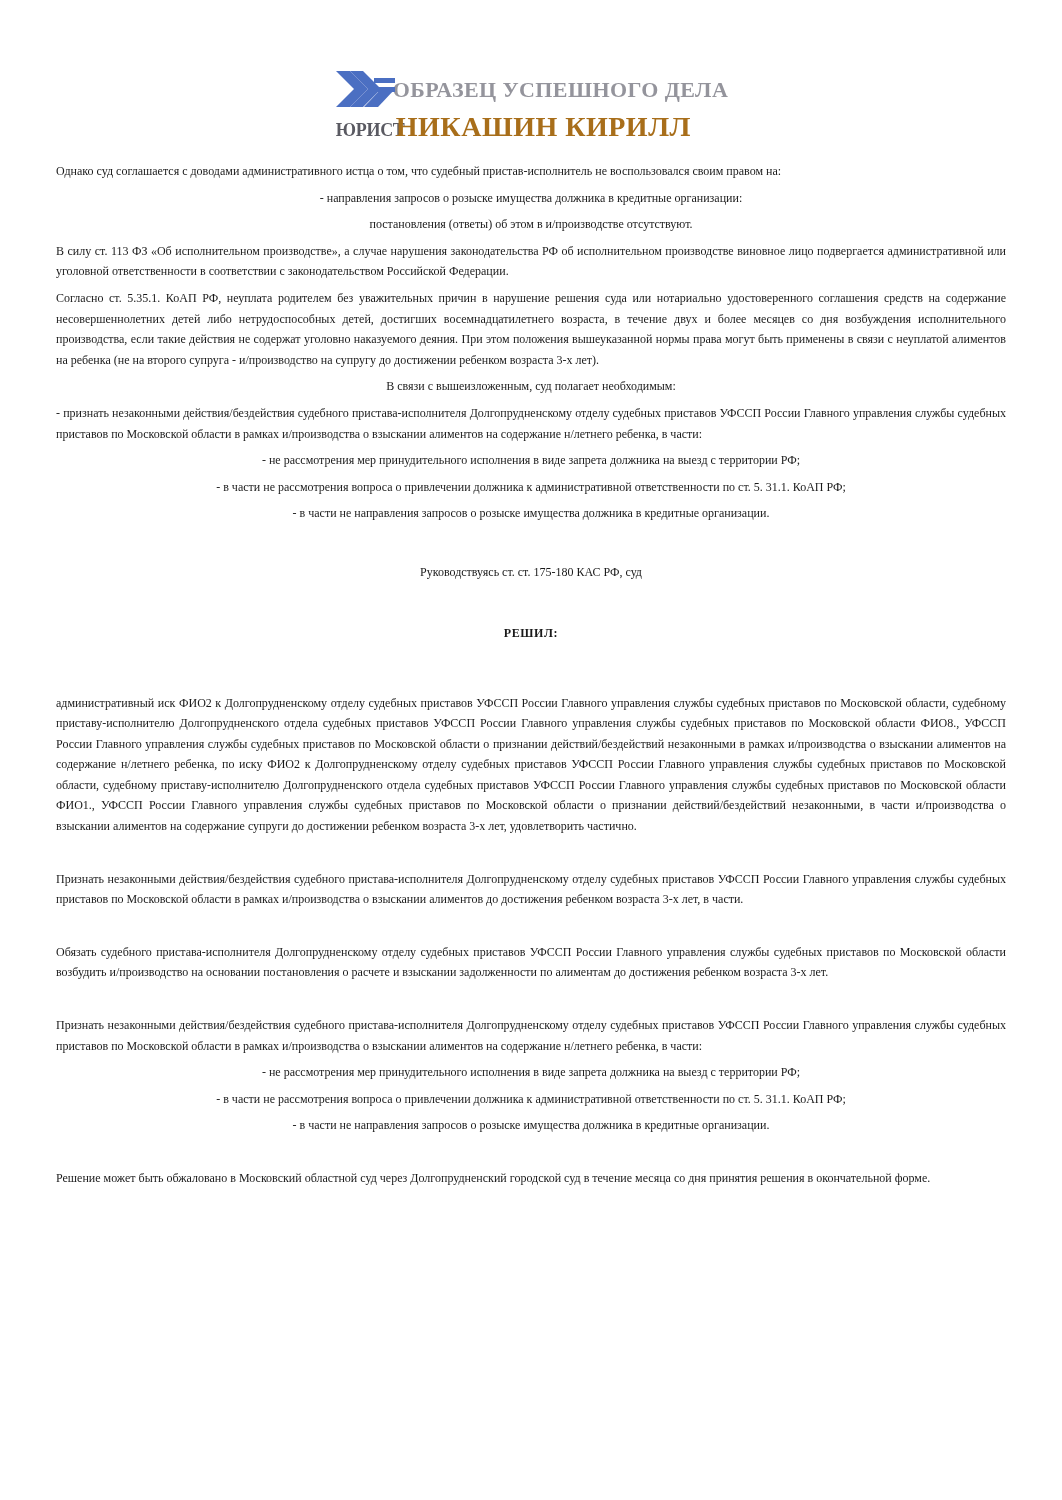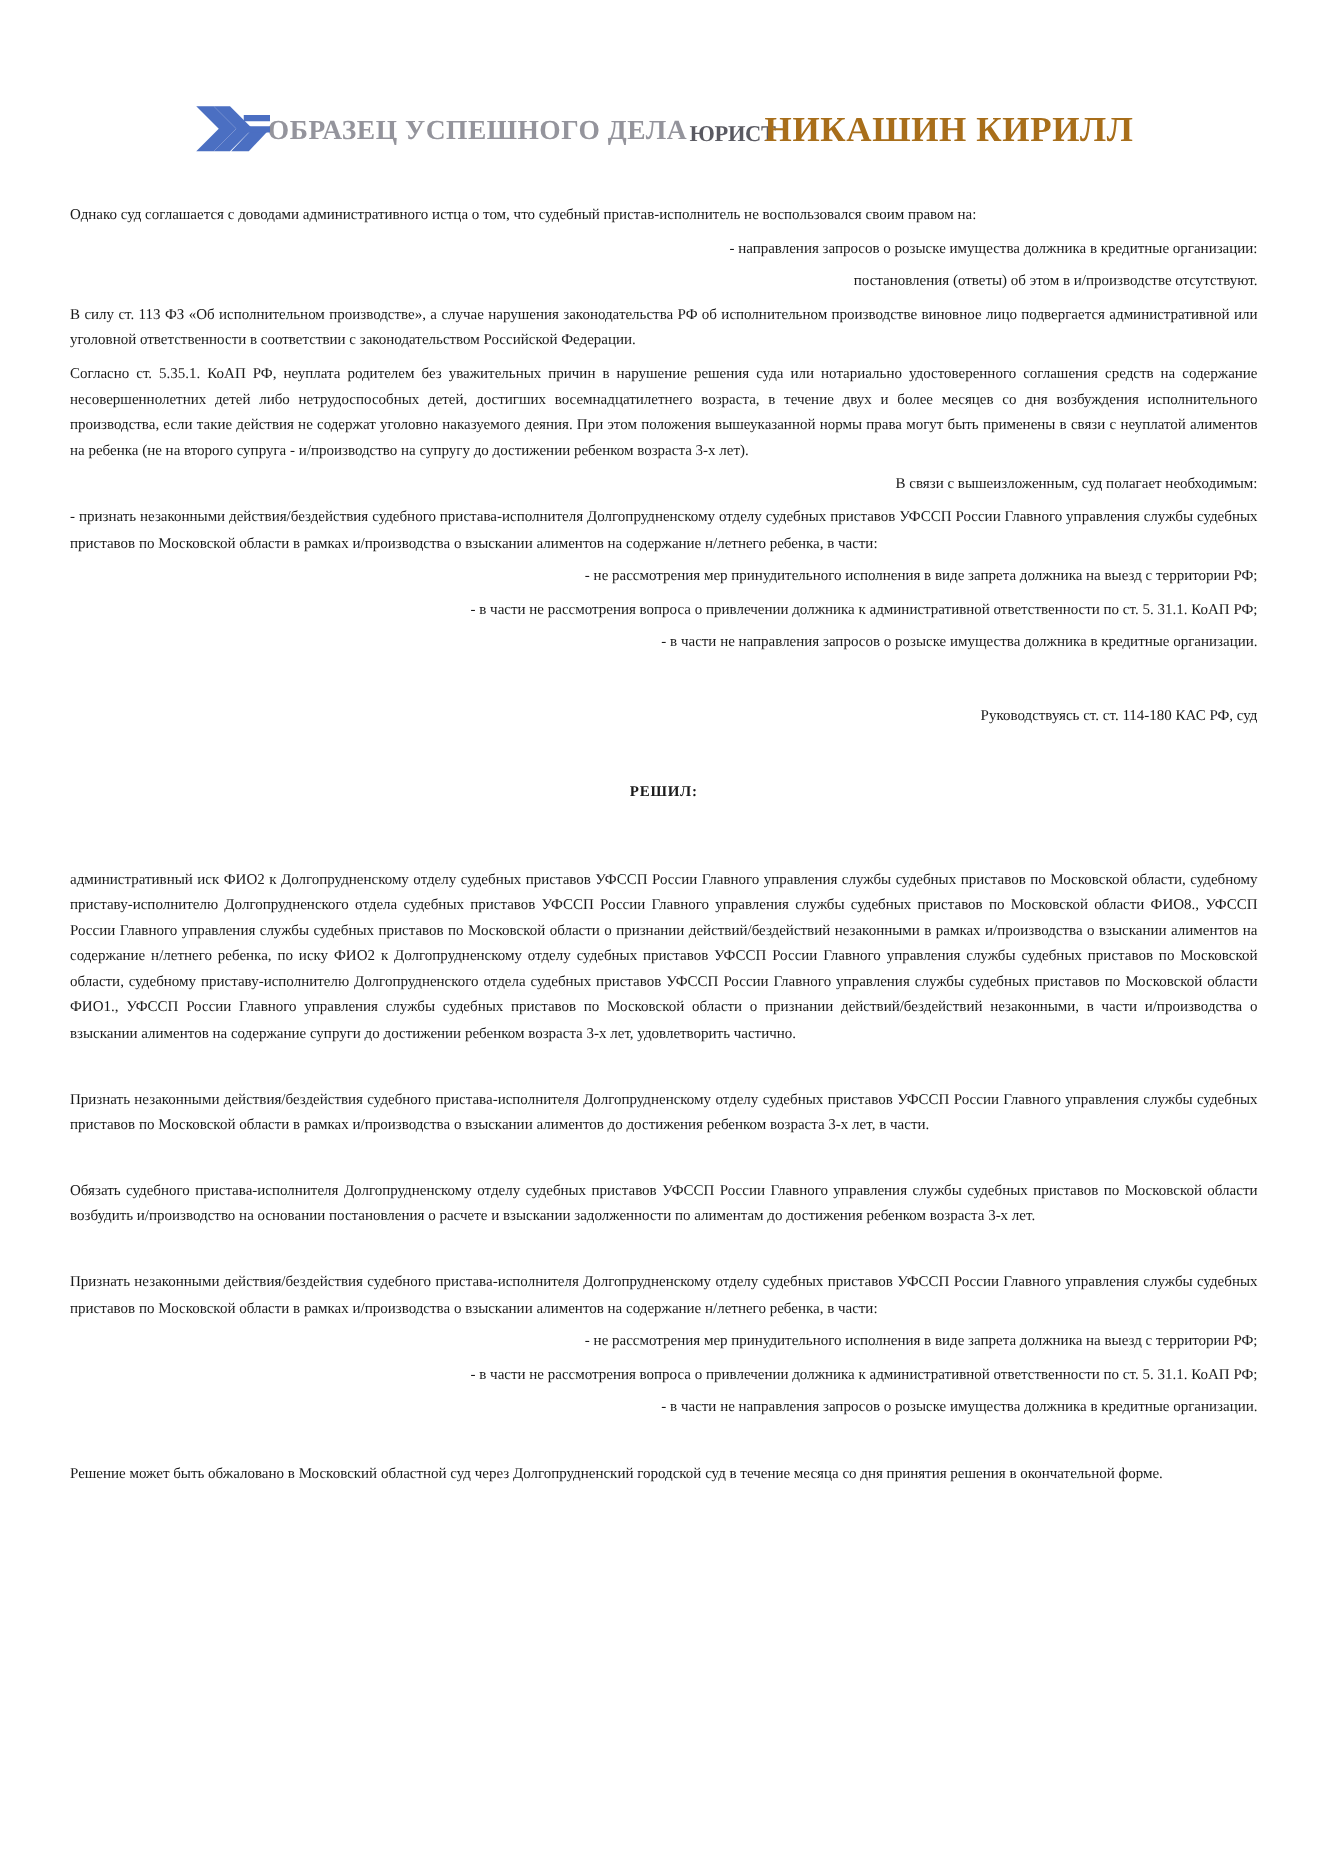--- a/index.html
+++ b/index.html
@@ -26,22 +26,22 @@
     top: 60px;
     left: 0;
     width: 1062px;
     height: 88px;
     display: flex;
     align-items: center;
     justify-content: center;
   }
   .logo-wrap {
     display: flex;
-    flex-direction: row;
-    align-items: center;
+    flex-direction: column;
+    align-items: flex-start;
     opacity: 0.92;
   }
   .logo-row-top {
     display: flex;
     align-items: center;
     height: 44px;
   }
   .logo-mark {
     width: 62px;
     height: 44px;
@@ -93,21 +93,21 @@
     width: 962px;
   }
   p.t {
     margin: 6px;
     font-size: 12px;
     line-height: 20.6px;
     text-align: justify;
     text-justify: inter-word;
     hyphens: none;
   }
-  p.t.nojust { text-align: right; }
+  p.t.nojust { text-align: center; }
   .gap-sm { height: 20px; }
   .gap-md { height: 26px; }
   .gap-lg { height: 34px; }
   .gap-xl { height: 44px; }
   .verdict {
     margin: 0;
     font-size: 12px;
     font-weight: bold;
     text-align: center;
     letter-spacing: 0.6px;
@@ -149,21 +149,21 @@
     <p class="t nojust">постановления (ответы) об этом в и/производстве отсутствуют.</p>
     <p class="t">В силу ст. 113 ФЗ «Об исполнительном производстве», а случае нарушения законодательства РФ об исполнительном производстве виновное лицо подвергается административной или уголовной ответственности в соответствии с законодательством Российской Федерации.</p>
     <p class="t">Согласно ст. 5.35.1. КоАП РФ, неуплата родителем без уважительных причин в нарушение решения суда или нотариально удостоверенного соглашения средств на содержание несовершеннолетних детей либо нетрудоспособных детей, достигших восемнадцатилетнего возраста, в течение двух и более месяцев со дня возбуждения исполнительного производства, если такие действия не содержат уголовно наказуемого деяния. При этом положения вышеуказанной нормы права могут быть применены в связи с неуплатой алиментов на ребенка (не на второго супруга - и/производство на супругу до достижении ребенком возраста 3-х лет).</p>
     <p class="t nojust">В связи с вышеизложенным, суд полагает необходимым:</p>
     <p class="t">- признать незаконными действия/бездействия судебного пристава-исполнителя Долгопрудненскому отделу судебных приставов УФССП России Главного управления службы судебных приставов по Московской области в рамках и/производства о взыскании алиментов на содержание н/летнего ребенка, в части:</p>
     <p class="t nojust">- не рассмотрения мер принудительного исполнения в виде запрета должника на выезд с территории РФ;</p>
     <p class="t nojust">- в части не рассмотрения вопроса о привлечении должника к административной ответственности по ст. 5. 31.1. КоАП РФ;</p>
     <p class="t nojust">- в части не направления запросов о розыске имущества должника в кредитные организации.</p>
 
     <div class="gap-md"></div>
-    <p class="t nojust">Руководствуясь ст. ст. 114-180 КАС РФ, суд</p>
+    <p class="t nojust">Руководствуясь ст. ст. 175-180 КАС РФ, суд</p>
 
     <div class="gap-lg"></div>
     <p class="verdict">РЕШИЛ:</p>
 
     <div class="gap-xl"></div>
     <p class="t">административный иск ФИО2 к Долгопрудненскому отделу судебных приставов УФССП России Главного управления службы судебных приставов по Московской области, судебному приставу-исполнителю Долгопрудненского отдела судебных приставов УФССП России Главного управления службы судебных приставов по Московской области ФИО8., УФССП России Главного управления службы судебных приставов по Московской области о признании действий/бездействий незаконными в рамках и/производства о взыскании алиментов на содержание н/летнего ребенка, по иску ФИО2 к Долгопрудненскому отделу судебных приставов УФССП России Главного управления службы судебных приставов по Московской области, судебному приставу-исполнителю Долгопрудненского отдела судебных приставов УФССП России Главного управления службы судебных приставов по Московской области ФИО1., УФССП России Главного управления службы судебных приставов по Московской области о признании действий/бездействий незаконными, в части и/производства о взыскании алиментов на содержание супруги до достижении ребенком возраста 3-х лет, удовлетворить частично.</p>
 
     <div class="gap-sm"></div>
     <p class="t">Признать незаконными действия/бездействия судебного пристава-исполнителя Долгопрудненскому отделу судебных приставов УФССП России Главного управления службы судебных приставов по Московской области в рамках и/производства о взыскании алиментов до достижения ребенком возраста 3-х лет, в части.</p>
 

